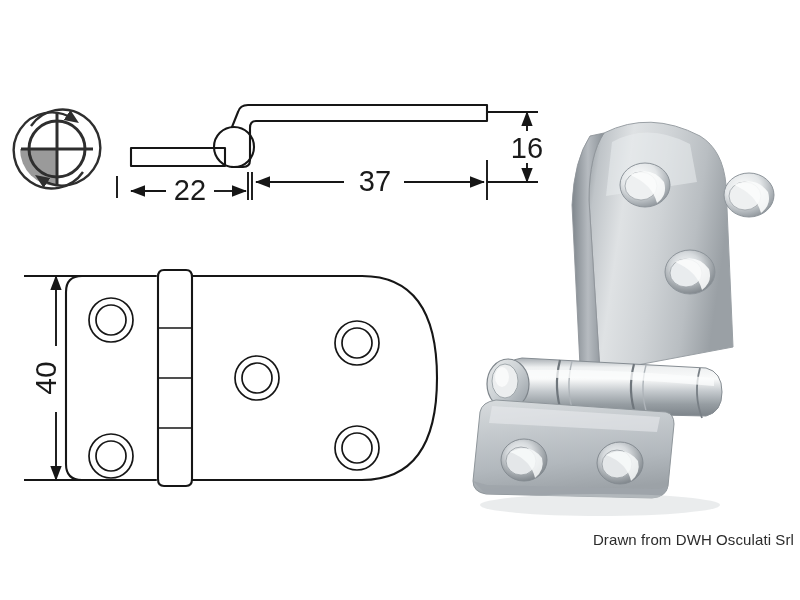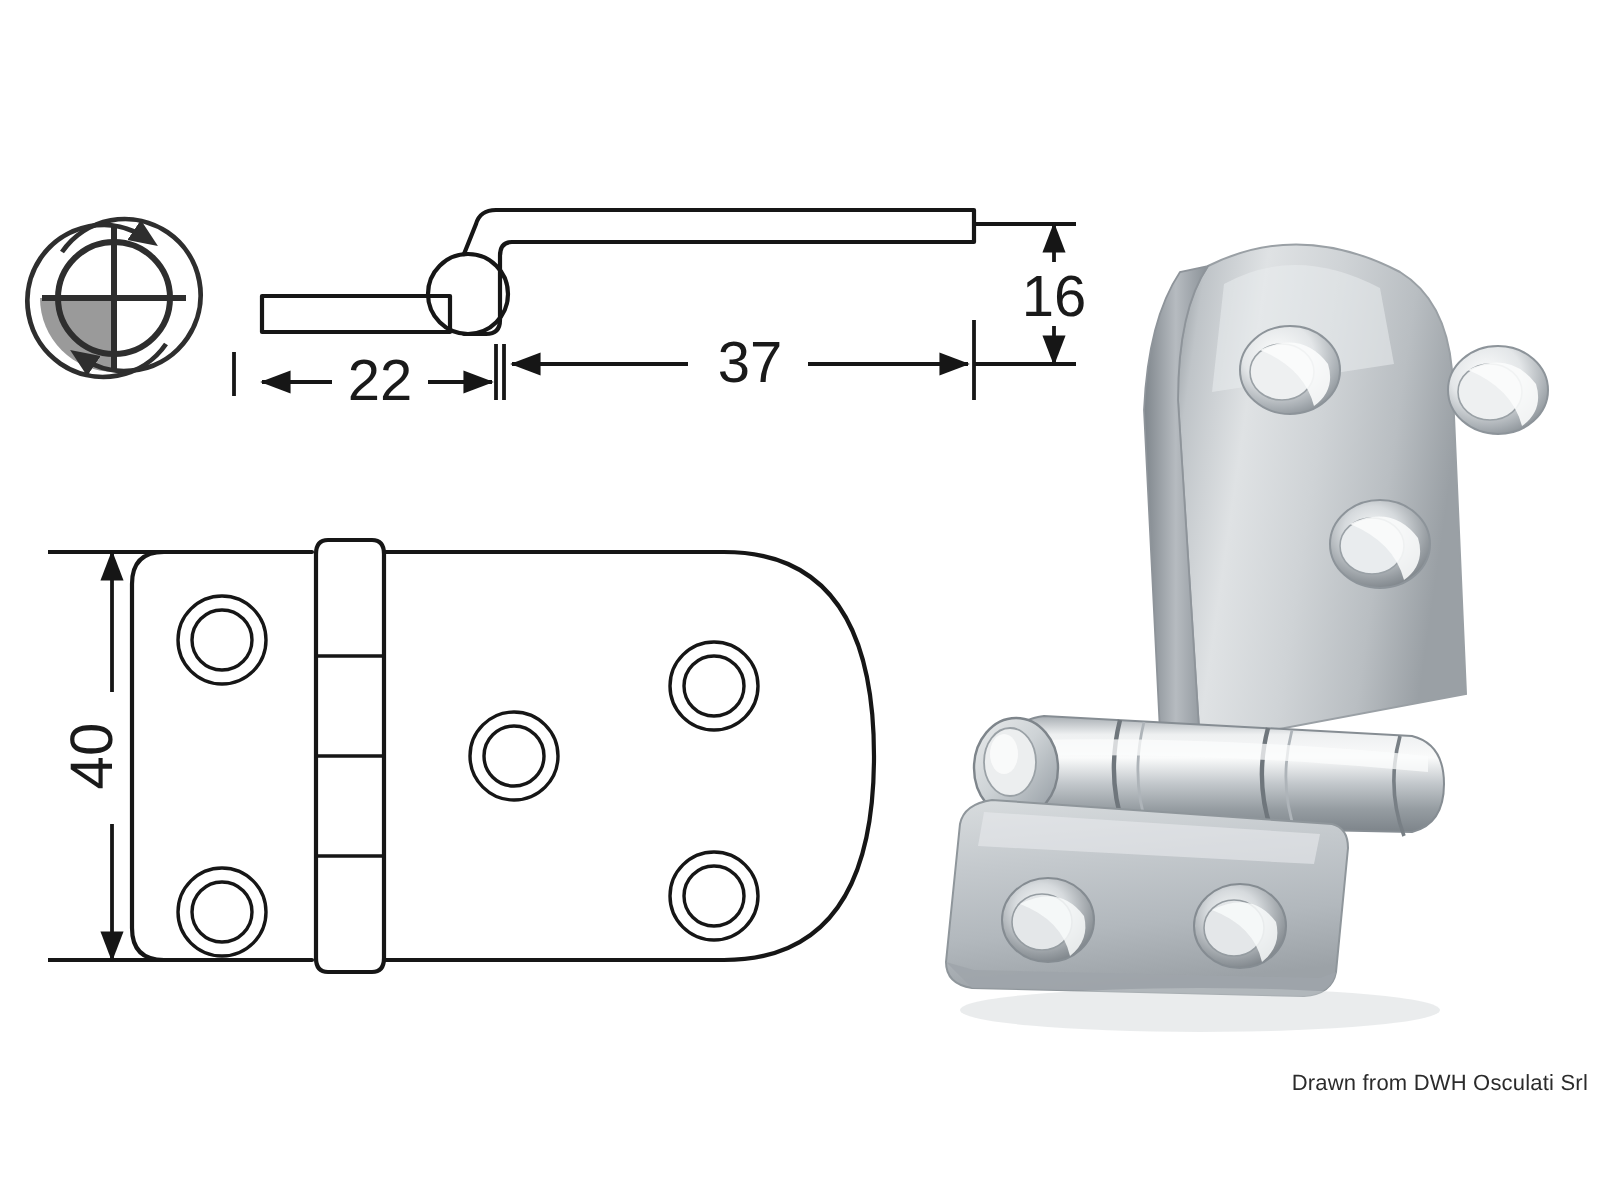--- a/index.html
+++ b/index.html
@@ -27,21 +27,21 @@
   .dimtext {
     font-family: "Liberation Sans", sans-serif;
     font-weight: 400;
     fill: #1a1a1a;
   }
   .caption-text {
     position: absolute;
     right: 6px;
     bottom: 52px;
     font-family: "Liberation Sans", sans-serif;
-    font-size: 11px;
+    font-size: 15px;
     color: #2b2b2b;
     letter-spacing: 0.1px;
     white-space: nowrap;
   }
   .outline {
     fill: none;
     stroke: #161616;
     stroke-width: 2.1;
     stroke-linejoin: round;
     stroke-linecap: round;

